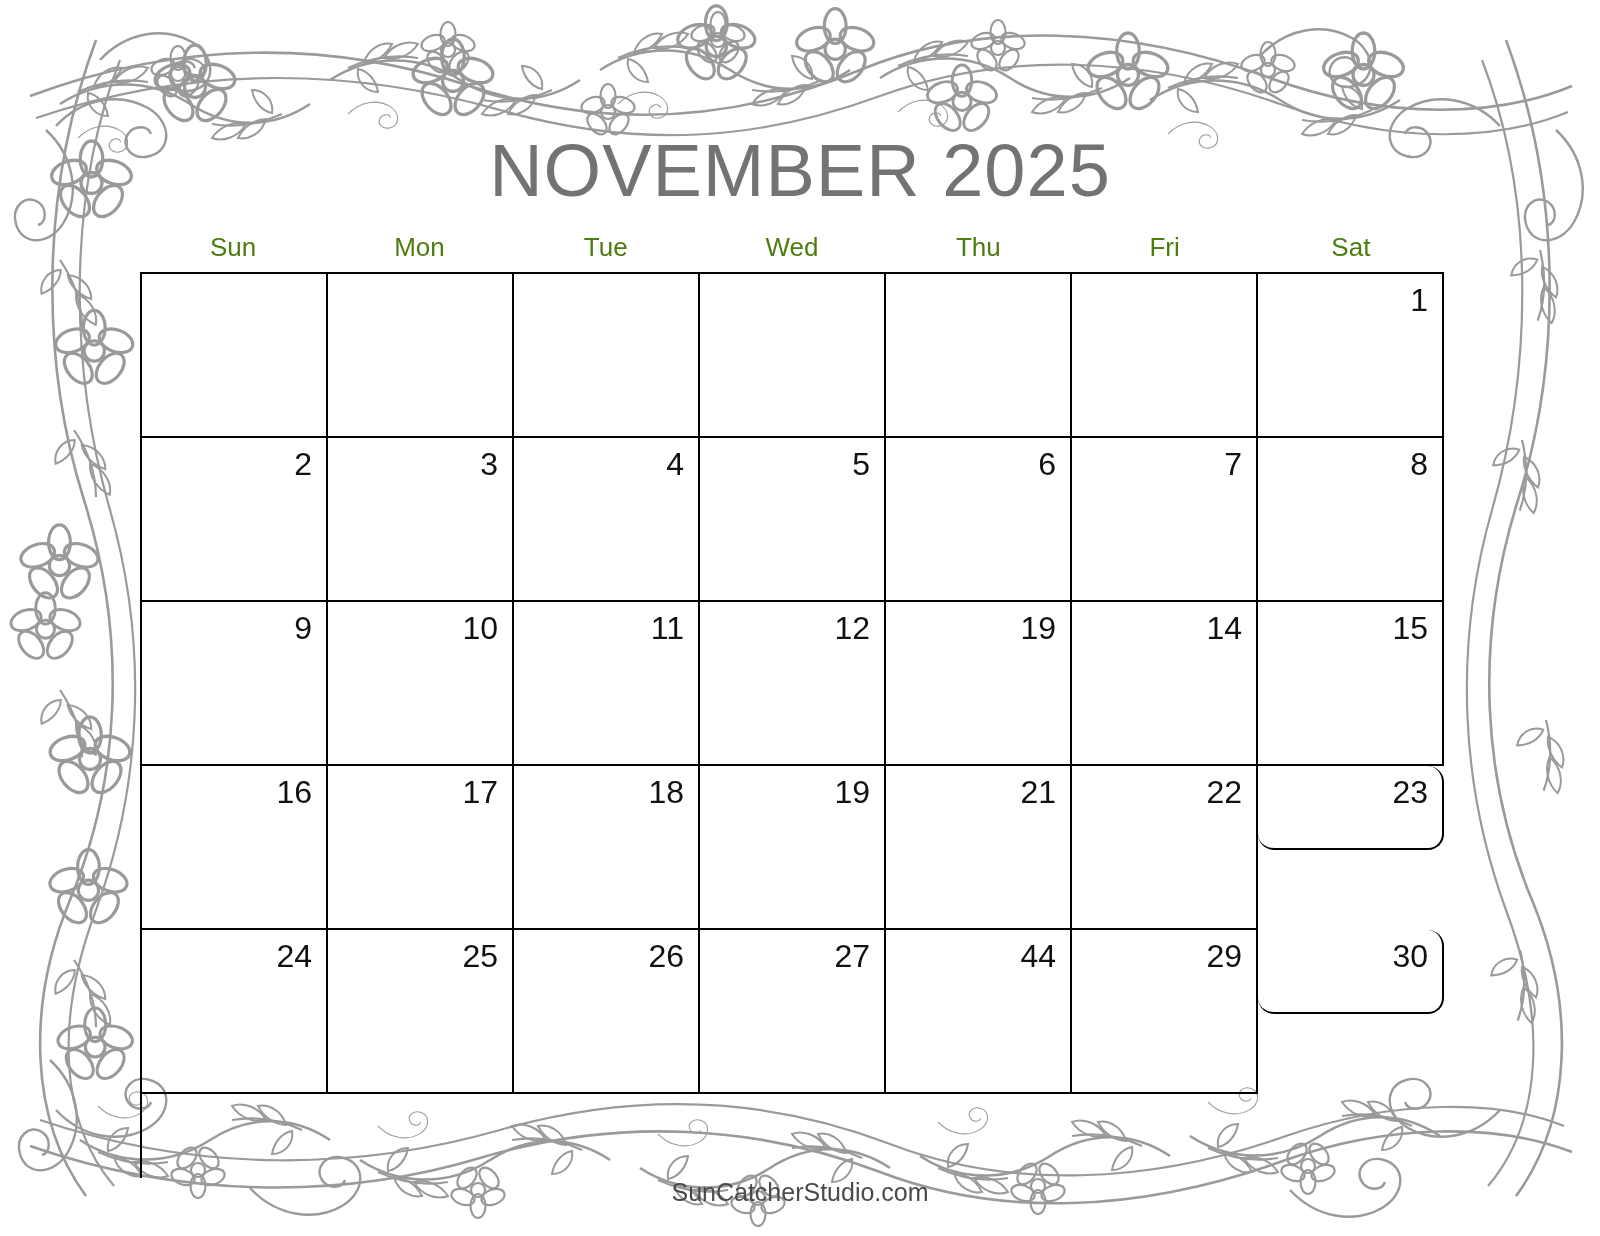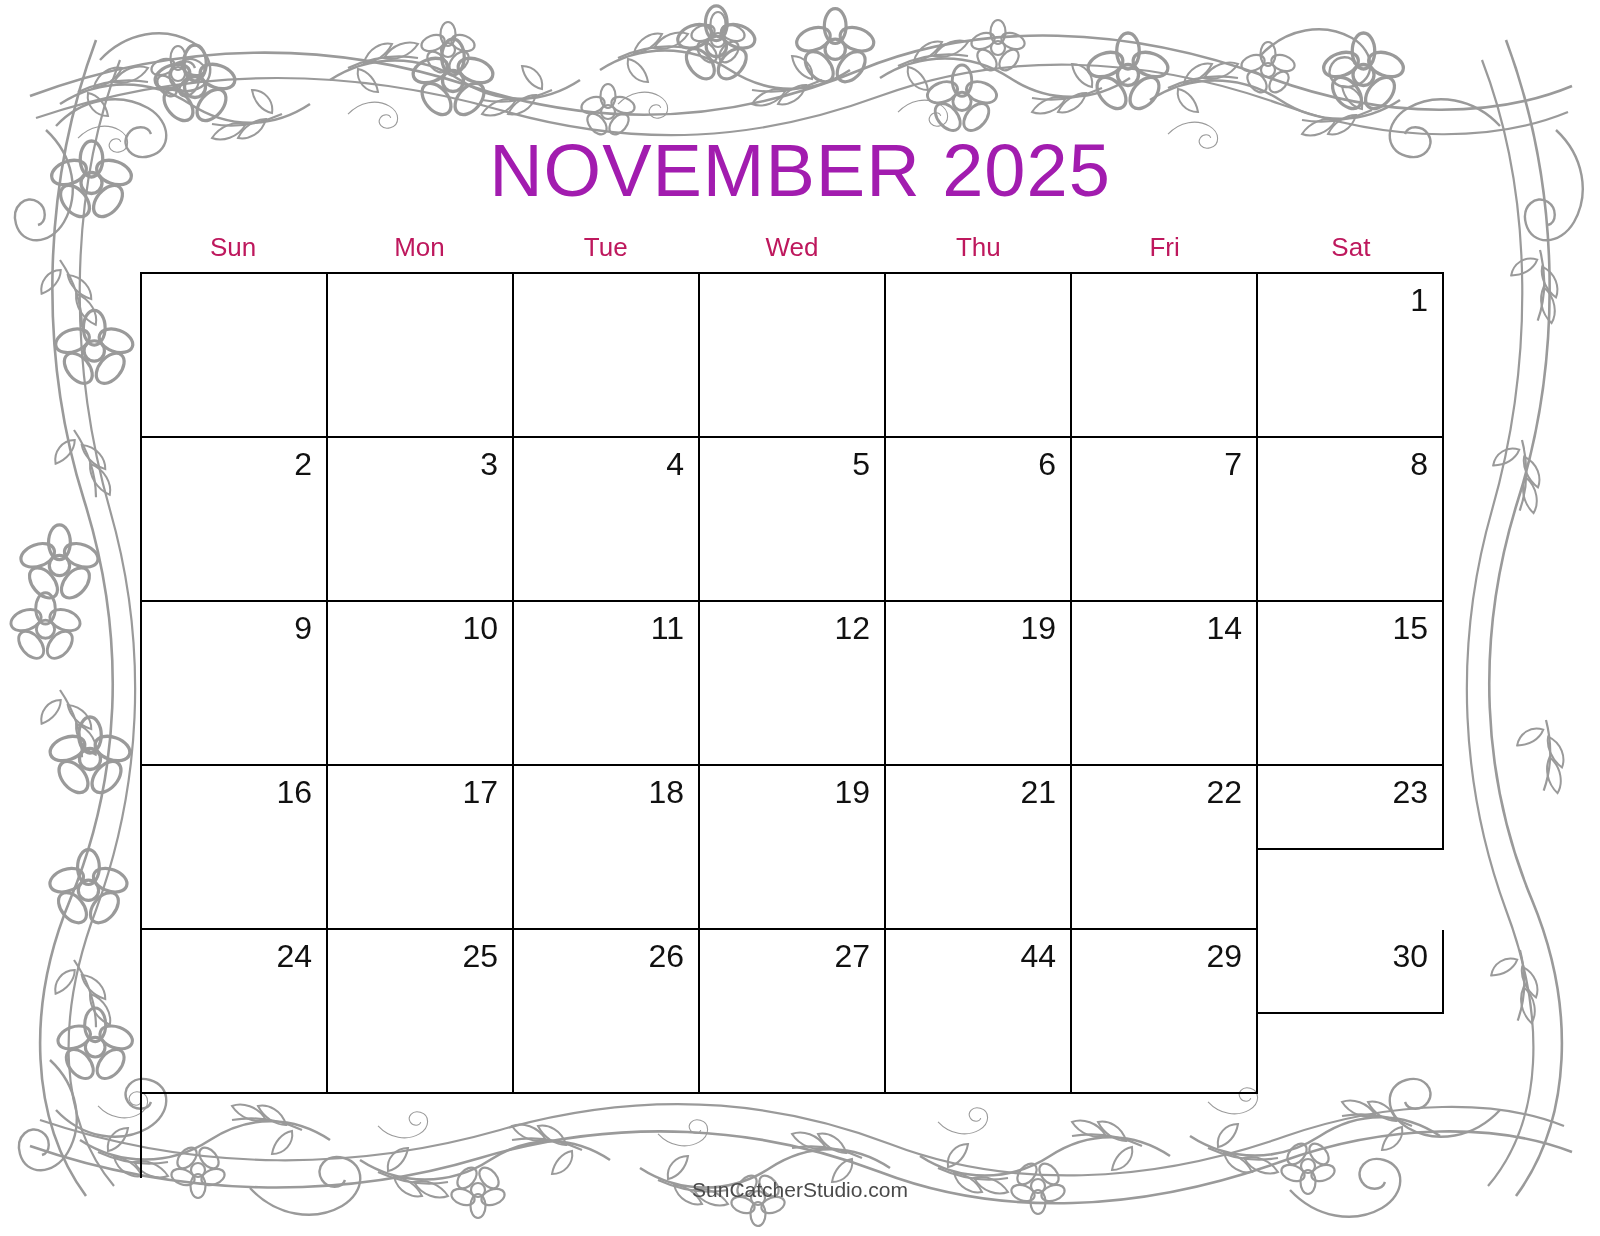--- a/index.html
+++ b/index.html
@@ -37,79 +37,79 @@
   .cal-title {
     position: absolute;
     left: 140px;
     top: 128px;
     width: 1320px;
     text-align: center;
     font-family: "Liberation Sans", sans-serif;
     font-size: 74px;
     font-weight: 400;
     letter-spacing: 1px;
-    color: #a21caf;
+    color: #737373;
     white-space: nowrap;
   }
 
   
   .cal-wrap {
     position: absolute;
     left: 140px;
     top: 228px;
     width: 1304px;
   }
   .dow-row {
     display: grid;
     grid-template-columns: repeat(7, 1fr);
     height: 44px;
   }
   .dow {
     text-align: center;
     font-size: 26px;
-    color: #be185d;
+    color: #4d7c0f;
     font-family: "Liberation Sans", sans-serif;
     line-height: 38px;
   }
 
   .grid {
     border-top: 2px solid #000;
     border-left: 2px solid #000;
     display: grid;
     grid-template-columns: repeat(7, 1fr);
   }
   .cell {
     border-right: 2px solid #000;
     border-bottom: 2px solid #000;
     height: 164px;
     box-sizing: border-box;
     position: relative;
   }
-  .cell.short { height: 84px; }
+  .cell.short { height: 84px; border-radius: 16px; }
   .cell.blank-noborder {
     border-right: none;
     border-bottom: none;
   }
   .cell .num {
     position: absolute;
     right: 14px;
     top: 8px;
     font-size: 32px;
     color: #111;
     font-family: "Liberation Sans", sans-serif;
   }
 
   
   .footer {
     position: absolute;
     left: 0;
     top: 1178px;
     width: 1600px;
     text-align: center;
-    font-size: 21px;
+    font-size: 25px;
     color: #4a4a4a;
     font-family: "Liberation Sans", sans-serif;
   }
 </style>
 </head>
 <body>
 
 <div class="page">
 
   <div class="border-art">

